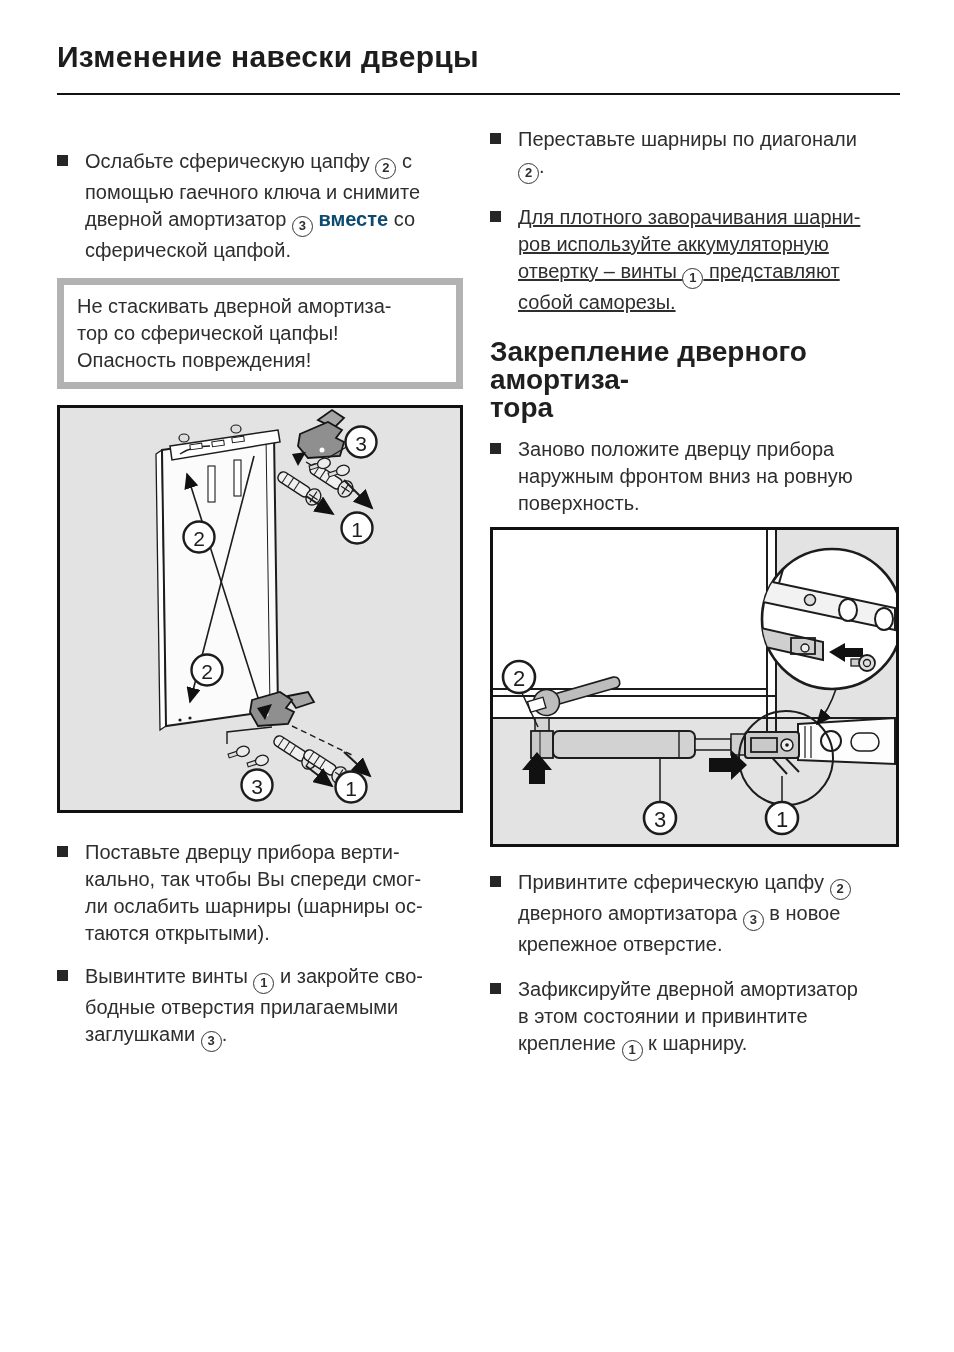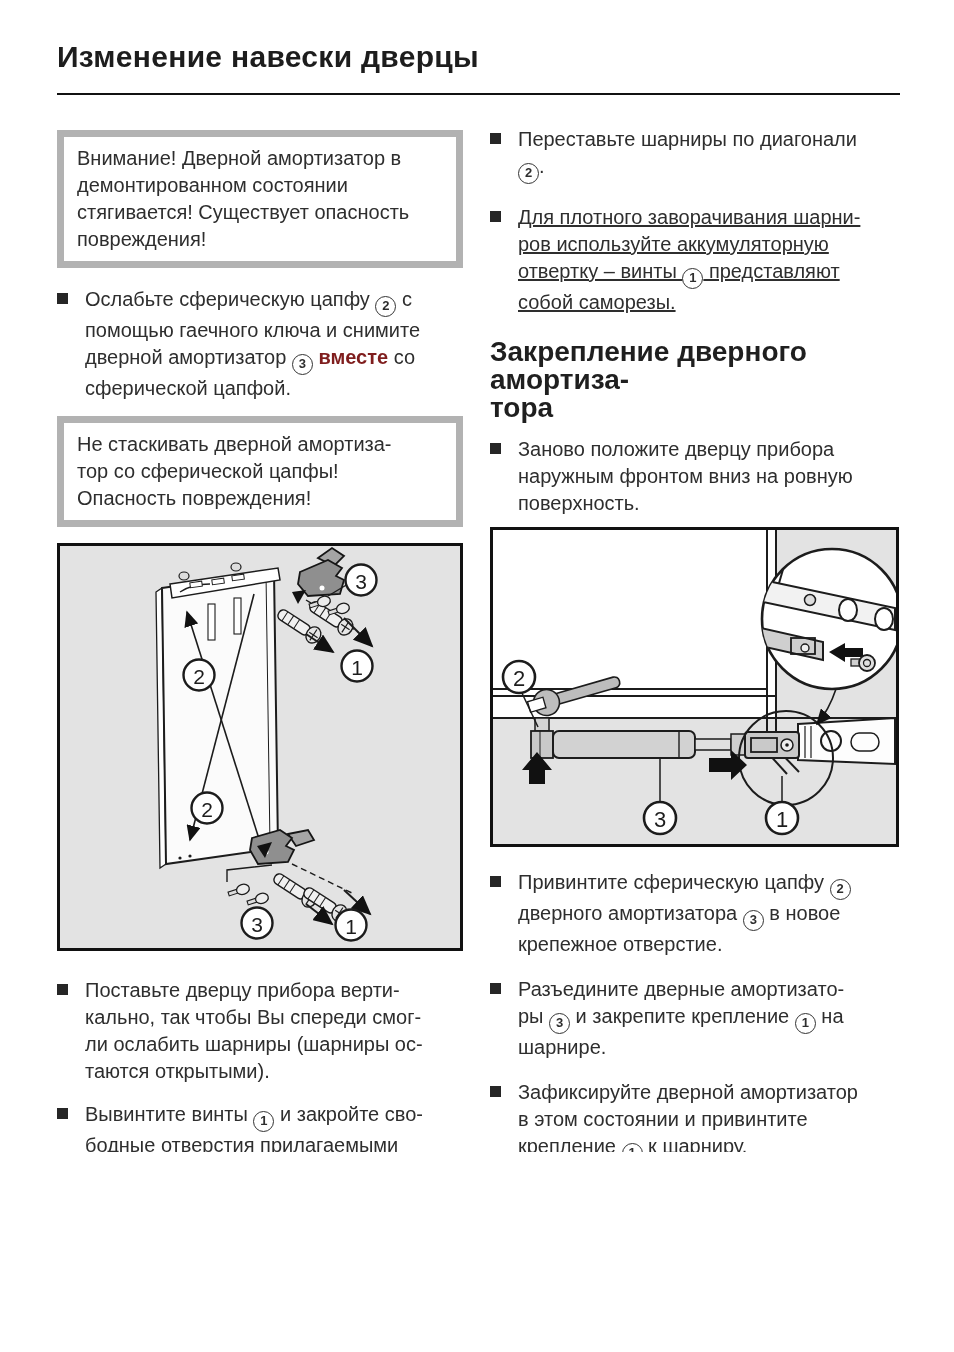--- a/index.html
+++ b/index.html
@@ -9,21 +9,21 @@
   }
   .title{
     position:absolute;left:57px;top:40px;margin:0;
     font-size:30px;font-weight:bold;color:#1d1d1d;letter-spacing:.3px;
   }
   .rule{position:absolute;left:57px;top:93px;width:843px;height:2px;background:#111;}
   .col{position:absolute;display:flex;flex-direction:column;}
   .col-left{left:57px;top:130px;width:406px;}
   .col-right{left:490px;top:126px;width:415px;}
   p.rich{margin:0;font-size:20px;line-height:27px;color:#2e2e2e;}
-  p.rich b{font-weight:bold;color:#7f1d1d;}
+  p.rich b{font-weight:bold;color:#0c4a6e;}
   .warnbox{
     box-sizing:border-box;width:406px;border:7px solid #b2b2b2;background:#fff;
     padding:8px 13px;
   }
   .item{position:relative;padding-left:28px;}
   .sq{position:absolute;left:0;top:7px;width:11px;height:11px;background:#262626;}
   .subhead{margin:0;font-size:28px;line-height:28px;font-weight:bold;color:#1f1f1f;}
   .circ{
     display:inline-block;box-sizing:border-box;width:21px;height:21px;
     border:1.5px solid #333;border-radius:50%;text-align:center;
@@ -42,23 +42,20 @@
 </head>
 <body>
 
 <div class="page">
 
   <h1 class="title">Изменение навески дверцы</h1>
   <div class="rule"></div>
 
   <div class="col col-left">
 
-    <div class="warnbox">
-      <p class="rich">Внимание! Дверной амортизатор в<br>демонтированном состоянии<br>стягивается! Существует опасность<br>повреждения!</p>
-    </div>
 
     <div class="item mt18">
       <span class="sq"></span>
       <p class="rich">Ослабьте сферическую цапфу <span class="circ">2</span> с<br>помощью гаечного ключа и снимите<br>дверной амортизатор <span class="circ">3</span> <b>вместе</b> со<br>сферической цапфой.</p>
     </div>
 
     <div class="warnbox mt14">
       <p class="rich">Не стаскивать дверной амортиза-<br>тор со сферической цапфы!<br>Опасность повреждения!</p>
     </div>
 
@@ -315,27 +312,23 @@
           <text x="289" y="289" text-anchor="middle" dominant-baseline="central">1</text>
         </g>
       </svg>
     </div>
 
     <div class="item mt22">
       <span class="sq"></span>
       <p class="rich">Привинтите сферическую цапфу <span class="circ">2</span><br>дверного амортизатора <span class="circ">3</span> в новое<br>крепежное отверстие.</p>
     </div>
 
+
     <div class="item mt18">
       <span class="sq"></span>
-      <p class="rich">Разъедините дверные амортизато-<br>ры <span class="circ">3</span> и закрепите крепление <span class="circ">1</span> на<br>шарнире.</p>
-    </div>
-
-    <div class="item mt18">
-      <span class="sq"></span>
       <p class="rich">Зафиксируйте дверной амортизатор<br>в этом состоянии и привинтите<br>крепление <span class="circ">1</span> к шарниру.</p>
     </div>
 
   </div>
 
   <div class="pagenum">40</div>
 
 </div>
 
 </body></html>

